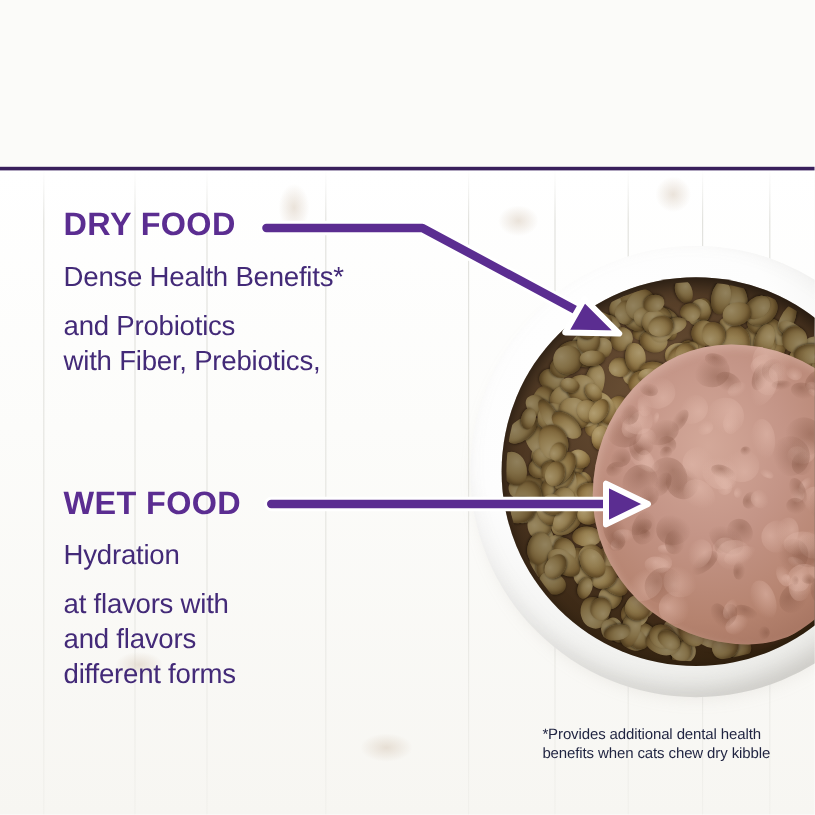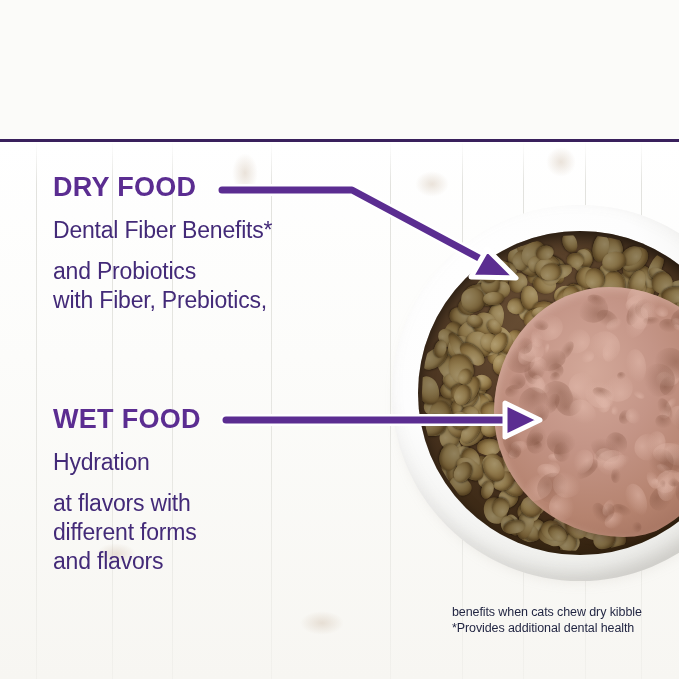--- a/index.html
+++ b/index.html
@@ -566,56 +566,56 @@
         </div>
     </div>
   </div>
 
   <div class="header-underline"></div>
 
   <div class="callout" style="top:172px;">
     <div class="callout-heading">DRY FOOD</div>
     <div style="height:14px;"></div>
     <div class="bullet-block">
-      <div><span>Dental Fiber Benefits*</span></div>
+      <div><span>Dense Health Benefits*</span></div>
     </div>
     <div class="bullet-gap"></div>
     <div class="bullet-block">
       <div><span>and Probiotics</span></div>
       <div><span>with Fiber, Prebiotics,</span></div>
     </div>
   </div>
 
   <div class="callout" style="top:404px;">
     <div class="callout-heading">WET FOOD</div>
     <div style="height:14px;"></div>
     <div class="bullet-block">
       <div><span>Hydration</span></div>
     </div>
     <div class="bullet-gap"></div>
     <div class="bullet-block">
       <div><span>at flavors with</span></div>
+      <div><span>and flavors</span></div>
       <div><span>different forms</span></div>
-      <div><span>and flavors</span></div>
     </div>
   </div>
 
   <svg class="arrow-layer" viewBox="0 0 679 679">
 
     <g>
       <path d="M222,190 L352,190 L492,265" fill="none" stroke="#ffffff" stroke-width="12" stroke-linecap="round" stroke-linejoin="round"></path>
       <path d="M222,190 L352,190 L492,265" fill="none" stroke="#5b2d91" stroke-width="7" stroke-linecap="round" stroke-linejoin="round"></path>
       <polygon points="516,278 471,277 487,249" fill="#5b2d91" stroke="#ffffff" stroke-width="5" stroke-linejoin="round"></polygon>
     </g>
 
     <g>
       <line x1="226" y1="420" x2="512" y2="420" stroke="#ffffff" stroke-width="12" stroke-linecap="round"></line>
       <line x1="226" y1="420" x2="512" y2="420" stroke="#5b2d91" stroke-width="7" stroke-linecap="round"></line>
       <polygon points="540,420 505,403 505,437" fill="#5b2d91" stroke="#ffffff" stroke-width="5" stroke-linejoin="round"></polygon>
     </g>
   </svg>
 
   <div class="footnote">
+    <div>*Provides additional dental health</div>
     <div>benefits when cats chew dry kibble</div>
-    <div>*Provides additional dental health</div>
   </div>
 
 </div>
 
 </body></html>

